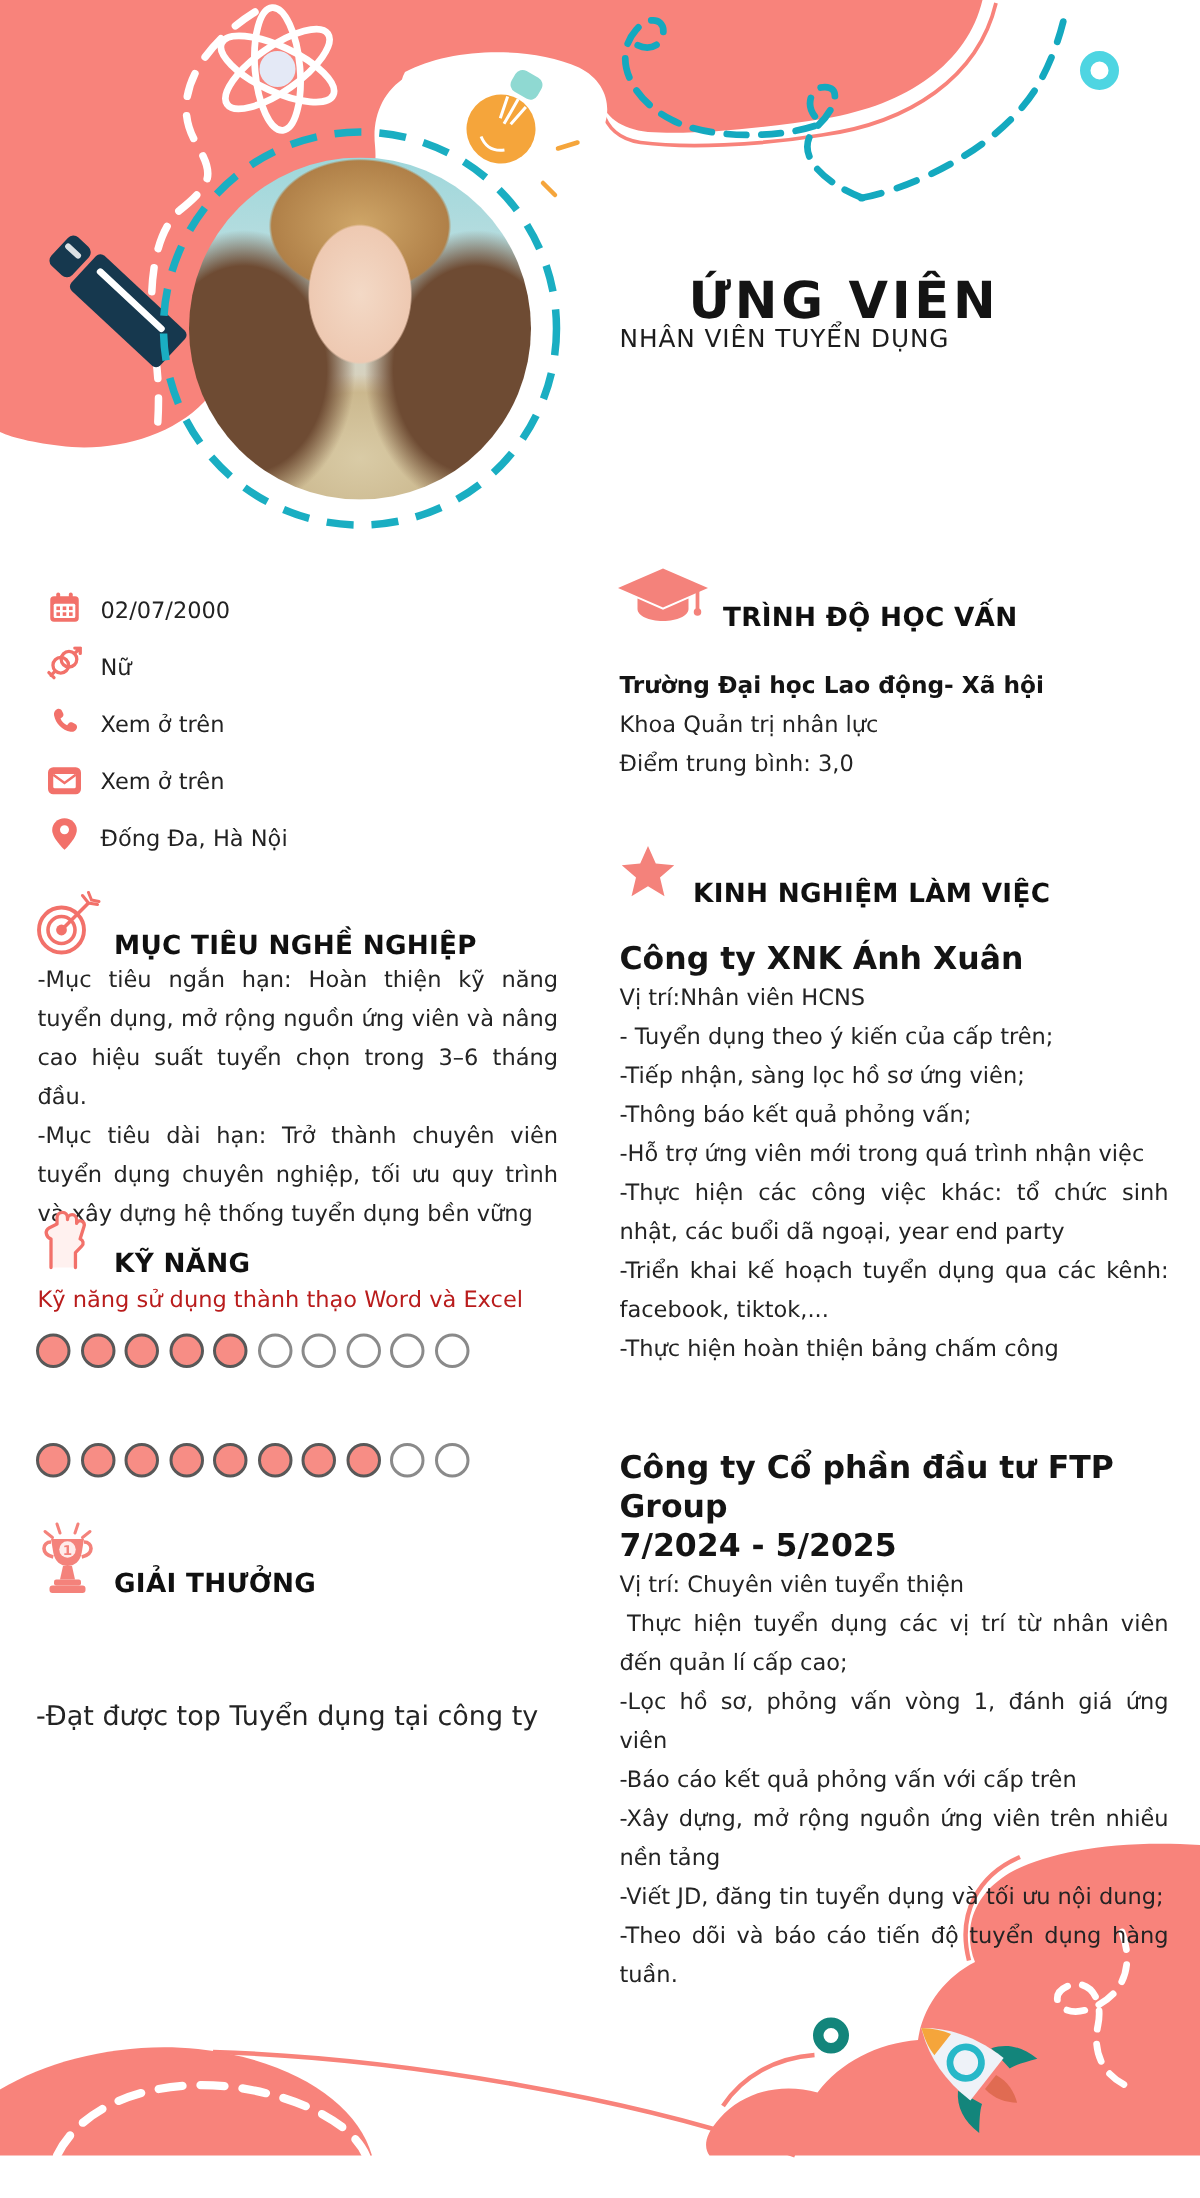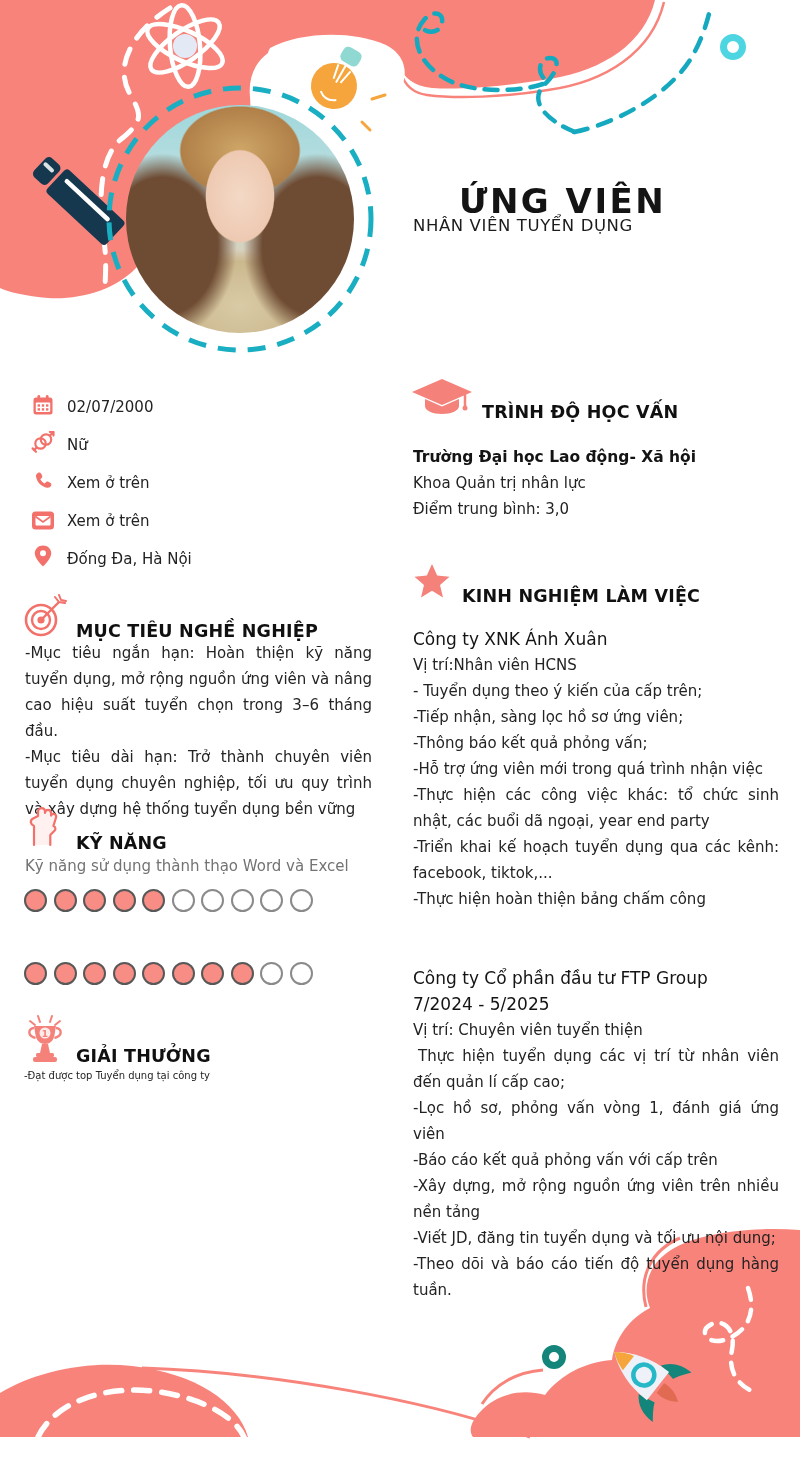--- a/index.html
+++ b/index.html
@@ -27,30 +27,30 @@
   
   .contact{left:30px;top:378px;}
   .c-row{display:flex;align-items:flex-end;height:38px;}
   .c-icon{width:26px;display:flex;justify-content:center;align-items:center;margin-right:11px;}
   .c-text{font-size:15px;color:#222;}
   
   .sec-head{position:absolute;font-size:17.5px;font-weight:bold;color:#101010;letter-spacing:.2px;white-space:nowrap;}
   .body-text{font-size:15px;line-height:26px;color:#242424;}
   .objective{left:25px;top:640px;width:347px;text-align:justify;}
   .objective p{margin:0;}
-  .skill-label{font-size:15px;color:#737373;white-space:nowrap;}
+  .skill-label{font-size:15px;color:#b91c1c;white-space:nowrap;}
   .dots{display:flex;gap:6.5px;}
   .dot{width:23px;height:23px;border-radius:50%;border:2px solid #8a8a8a;background:#fff;box-sizing:border-box;}
   .dot.filled{background:#F78D85;border-color:#585858;}
-  .award-text{left:24px;top:1070px;font-size:10px;color:#242424;}
+  .award-text{left:24px;top:1134px;font-size:18px;color:#242424;}
   
   .edu{left:413px;top:444px;width:366px;line-height:26px;font-size:15px;}
   .edu .bold{font-weight:bold;font-size:15.5px;color:#141414;}
   .job{position:absolute;left:413px;width:366px;font-size:15px;line-height:26px;}
-  .job .company,.job .period{font-weight:normal;font-size:17px;color:#141414;}
+  .job .company,.job .period{font-weight:bold;font-size:21px;color:#141414;}
   .duty{text-align:justify;}
 </style>
 </head>
 <body>
 
 <div id="canvas">
 
   <svg id="deco" width="800" height="1465" viewBox="0 0 800 1465">
 
     <path d="M0,0 H655 C645,42 605,70 550,79 C505,86 462,90 432,88 C414,86 403,78 399,64

